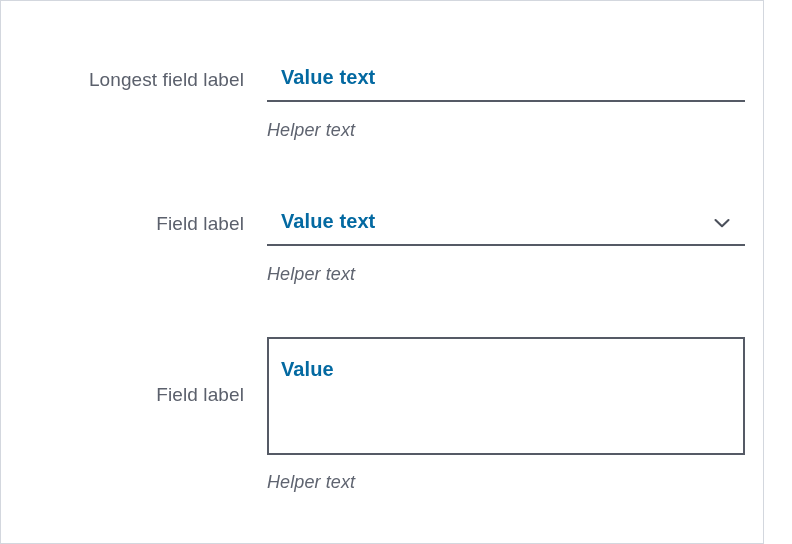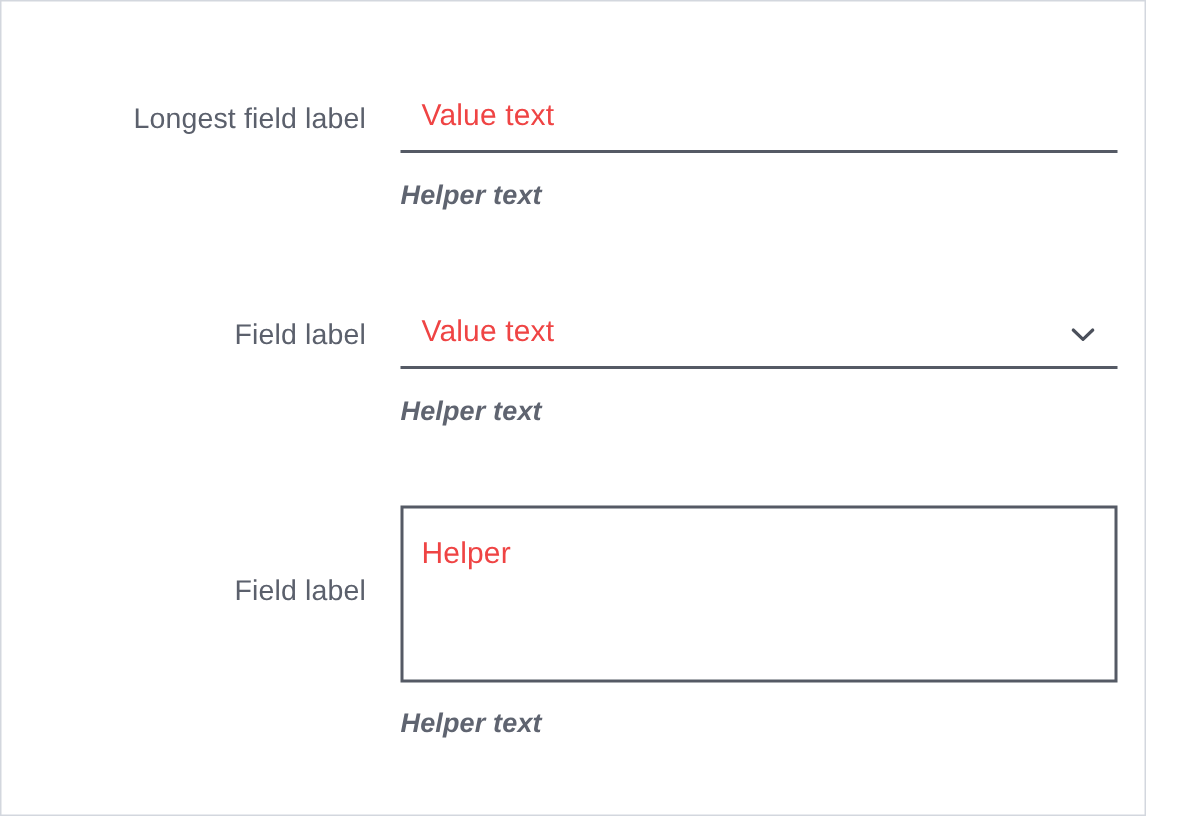--- a/index.html
+++ b/index.html
@@ -63,23 +63,24 @@
     border-bottom: 2px solid #555a65;
     box-sizing: border-box;
   }
 
   .control-value {
     position: absolute;
     left: 14px;
     top: 4px;
     font-size: 20px;
     line-height: 28px;
-    color: #ef4444;
+    color: #0369a1;
     letter-spacing: 0.1px;
     white-space: nowrap;
+    font-weight: bold;
   }
 
   .chevron-icon {
     position: absolute;
     right: 12px;
     top: 9px;
     width: 22px;
     height: 22px;
     display: block;
   }
@@ -87,21 +88,20 @@
 
   .helper-text {
     position: absolute;
     left: 266px;
     font-style: italic;
     font-size: 18px;
     line-height: 22px;
     color: #5f6470;
     letter-spacing: 0.1px;
     white-space: nowrap;
-    font-weight: bold;
   }
 
   .control-box {
     position: relative;
     height: 118px;
     border: 2px solid #555a65;
     box-sizing: border-box;
     background: #ffffff;
   }
   .control-box .control-value {
@@ -153,20 +153,20 @@
           </span>
         </div>
       </div>
     </div>
     <div class="helper-text" id="helper-2">Helper text</div>
 
     <div class="field-row" id="row-3">
       <div class="field-label">Field label</div>
       <div class="field-control">
         <div class="control-box">
-          <div class="control-value">Helper</div>
+          <div class="control-value">Value</div>
         </div>
       </div>
     </div>
     <div class="helper-text" id="helper-3">Helper text</div>
 
   </div>
 </div>
 
 </body></html>

